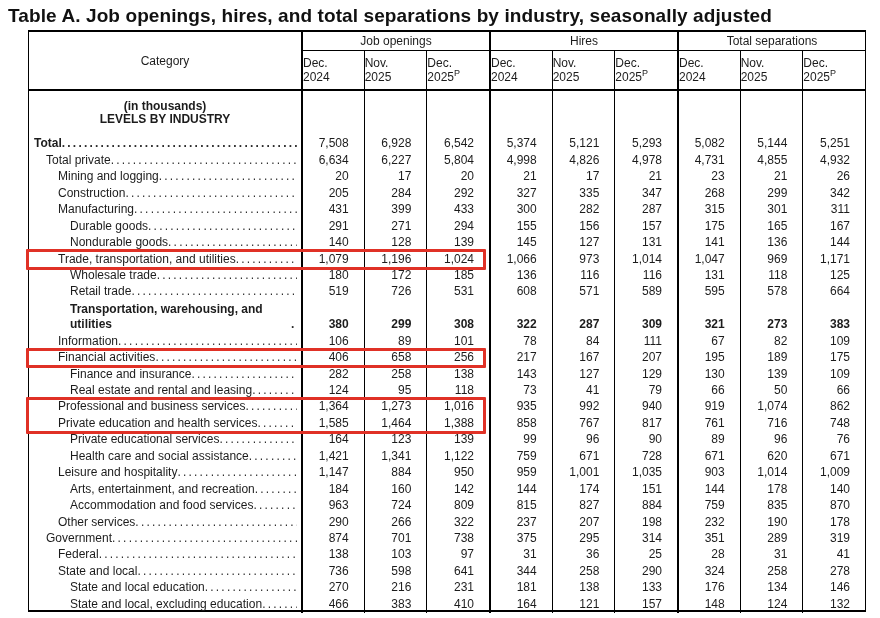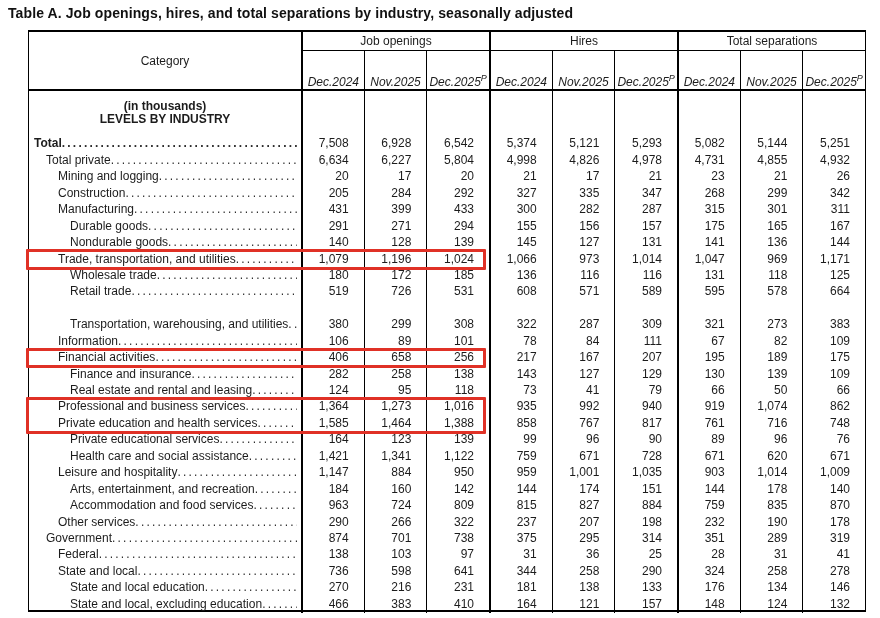--- a/index.html
+++ b/index.html
@@ -2,21 +2,21 @@
 <html><head>
 <meta charset="utf-8">
 <style>
   html,body { margin:0; padding:0; background:#ffffff; }
   .page {
     position:relative; width:880px; height:618px; background:#fff;
     font-family:"Liberation Sans","DejaVu Sans",sans-serif; color:#1c1c1c;
     overflow:hidden;
   }
   .title {
-    position:absolute; left:8px; top:5px; font-size:14px; font-weight:bold;
+    position:absolute; left:8px; top:5px; font-size:19px; font-weight:bold;
     letter-spacing:0.1px; color:#111;
   }
   .tbl {
     position:absolute; left:28px; top:30px; width:838px; height:582px;
     border-top:2px solid #000; border-bottom:2px solid #000;
     border-left:1px solid #000; border-right:1px solid #000;
     box-sizing:border-box; font-size:12px;
   }
   
   .thead {
@@ -24,41 +24,40 @@
     grid-template-rows:19px 38px; border-bottom:2px solid #000;
   }
   .cat-head {
     grid-column:1; grid-row:1/3; display:flex; align-items:center; justify-content:center;
   }
   .ghead {
     grid-row:1; display:flex; align-items:center; justify-content:center;
     border-left:2px solid #000; border-bottom:1px solid #000;
   }
   .yhead {
-    grid-row:2; display:flex; flex-direction:row; align-items:flex-end; justify-content:center;
+    grid-row:2; display:flex; flex-direction:column; align-items:flex-start; justify-content:center;
     line-height:14px;
-    font-style:italic;
   }
   .yhead sup { font-size:9px; line-height:0; vertical-align:super; }
   .bl1 { border-left:1px solid #000; }
   .bl2 { border-left:2px solid #000; }
   
   .tbody { --rh:16.45px; }
   .section-block {
     display:grid; grid-template-columns:272px repeat(9,1fr); height:45px;
   }
   .cat-section {
     grid-column:1; text-align:center; font-weight:bold; padding-top:9px; line-height:13px;
   }
   .vcell { height:100%; }
   .row {
     position:relative; display:grid; grid-template-columns:272px repeat(9,1fr);
     height:var(--rh); align-items:end;
   }
-  .row.tall { height:calc(var(--rh)*2); }
+  .row.tall { height:calc(var(--rh)*2);font-weight:bold; }
   .cat-cell {
     display:flex; align-items:flex-end; overflow:hidden; padding-right:4px;
     box-sizing:border-box; line-height:15px; padding-bottom:1px;
   }
   .ind0 { padding-left:5px;font-weight:bold; } .ind1 { padding-left:17px; }
   .ind2 { padding-left:29px; } .ind3 { padding-left:41px; }
   .dots {
     flex:1; overflow:hidden; white-space:nowrap; min-width:6px;
     letter-spacing:2.2px; color:#2a2a2a;
   }

